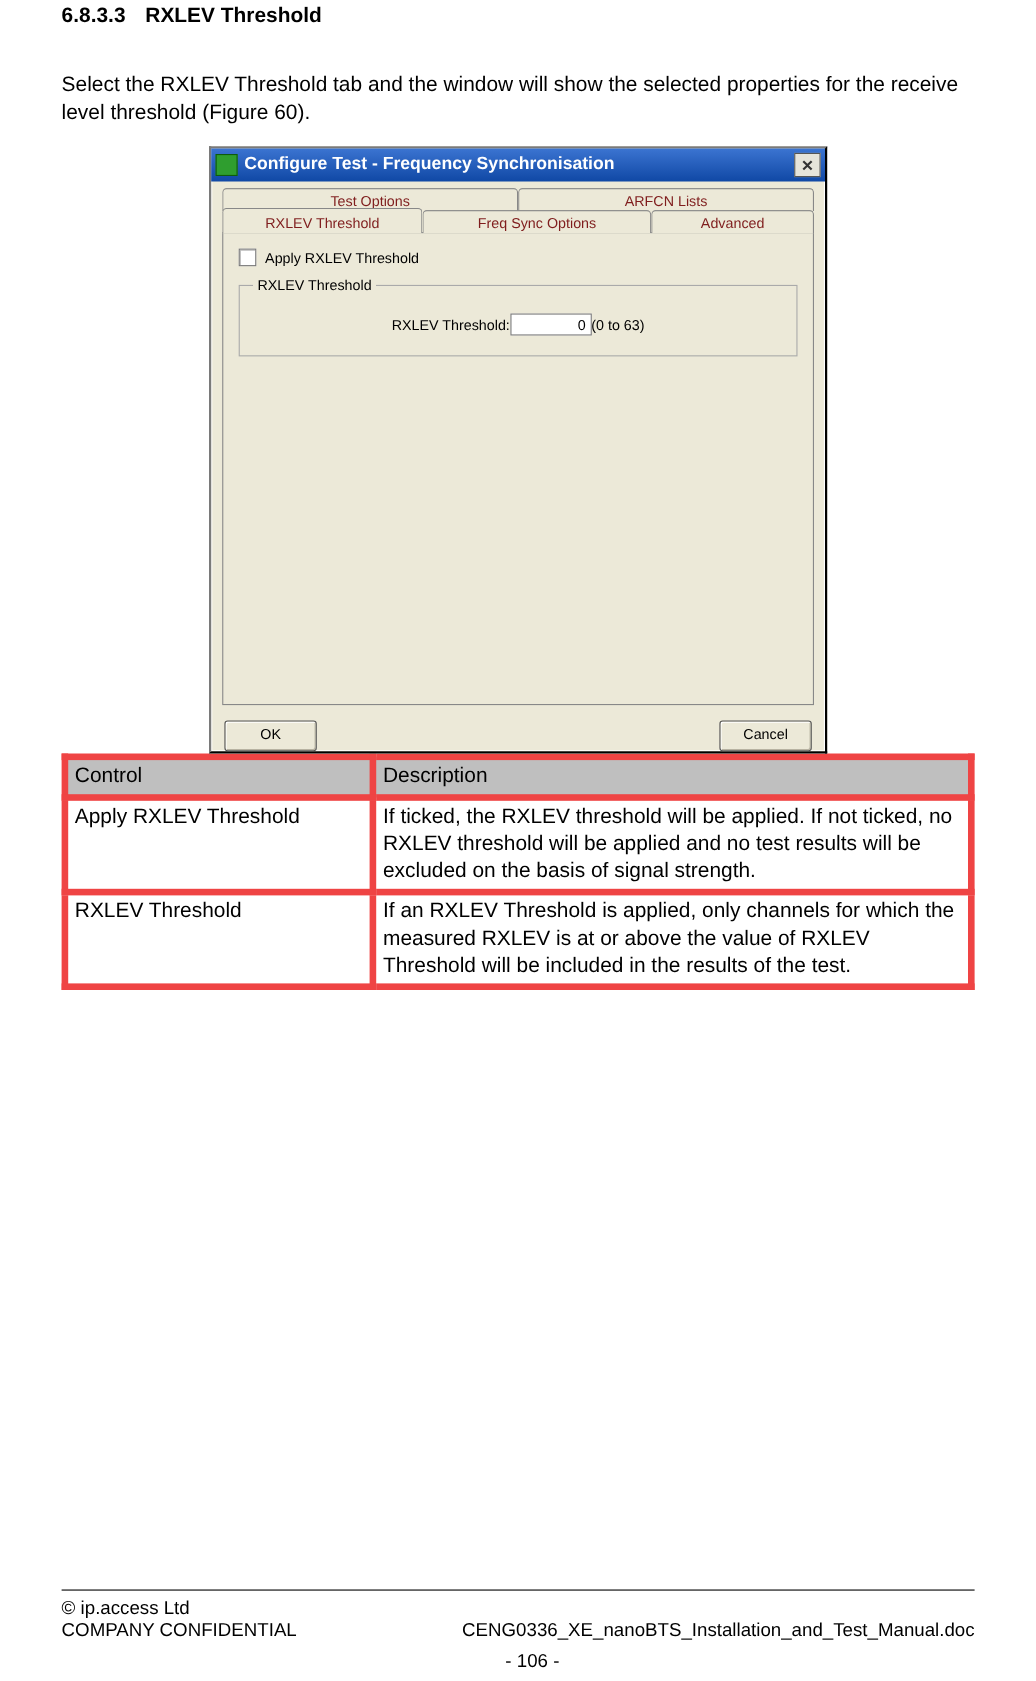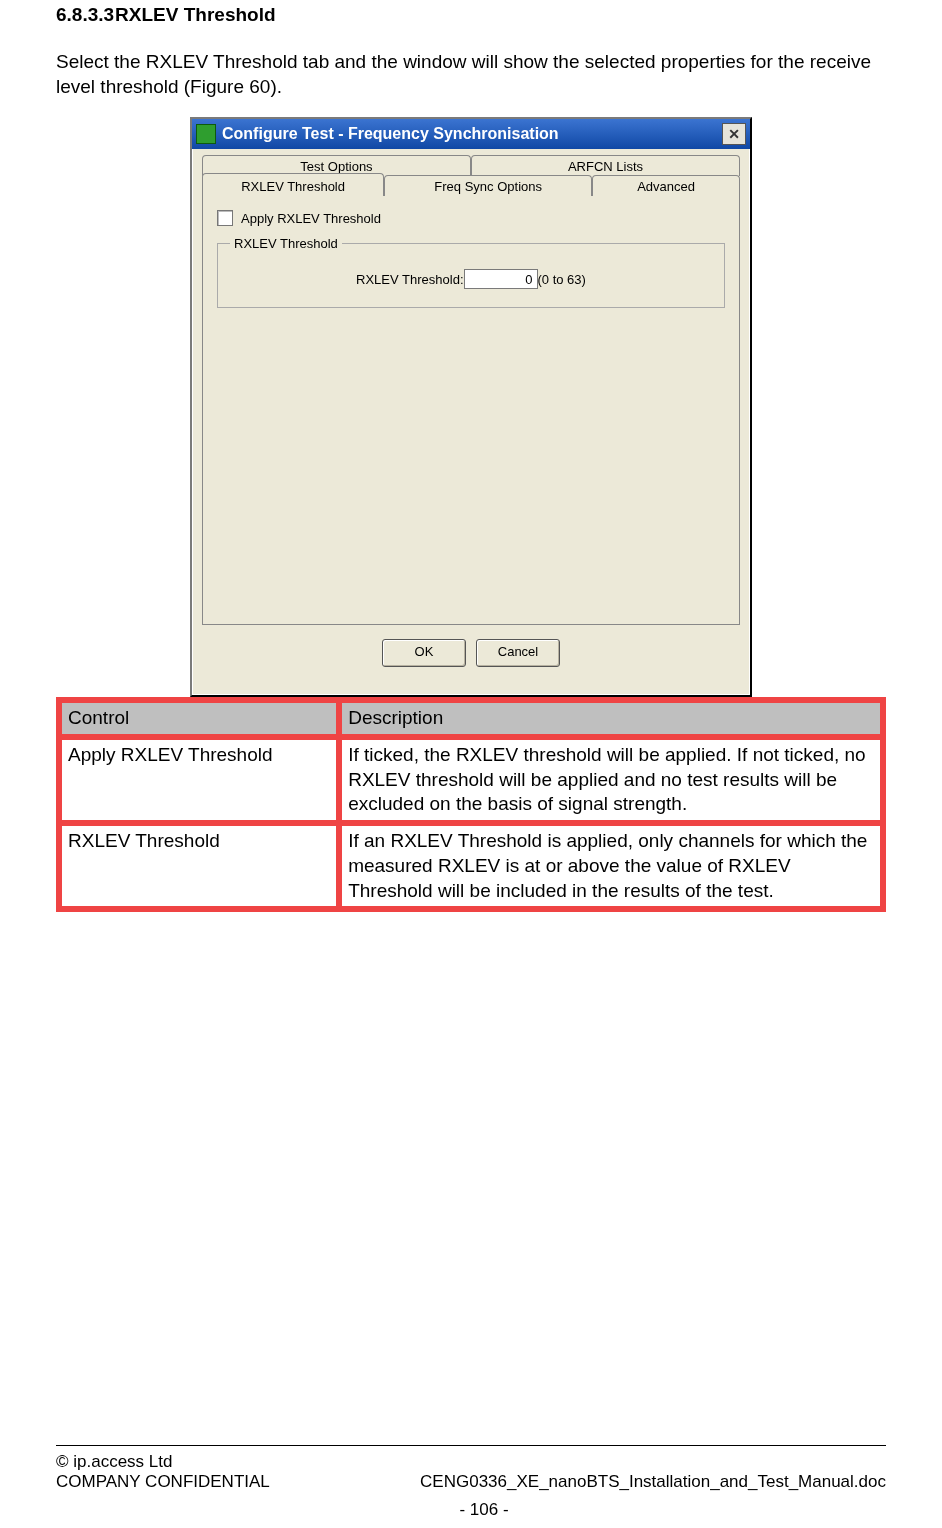--- a/index.html
+++ b/index.html
@@ -13,23 +13,23 @@
     width: 942px;
     min-height: 1528px;
     box-sizing: border-box;
     padding: 0 56px 0 56px;
     position: relative;
   }
   .section-heading {
     font-weight: bold;
     font-size: 19px;
     margin-top: 4px;
-    margin-bottom: 24px;
-    display: flex;
-    gap: 1px;
+    margin-bottom: 40px;
+    display: flex;
+    gap: 18px;
   }
   .body-text {
     font-size: 19px;
     line-height: 1.3;
     margin-bottom: 18px;
   }
 
   
   .screenshot-wrap {
     display: flex;
@@ -87,21 +87,21 @@
     border: 1px solid #888;
     border-bottom: none;
     border-top-left-radius: 4px;
     border-top-right-radius: 4px;
     font-size: 13px;
     text-align: center;
     padding: 3px 0 2px 0;
     margin-right: 0px;
     position: relative;
     z-index: 1;
-    color: #000000;
+    color: #7f1d1d;
   }
   .tabrow2 {
     margin-top: -1px;
   }
   .tabrow2 .tab {
     flex: 1;
   }
   .tab.active {
     background: #ece9d8;
     z-index: 3;
@@ -153,23 +153,23 @@
     border: 1px solid #7a7a7a;
     text-align: right;
     padding: 0 4px;
     font-size: 13px;
     line-height: 20px;
     box-sizing: border-box;
   }
 
   .button-row {
     display: flex;
-    justify-content: center;
+    justify-content: space-between;
     gap: 10px;
-    padding: 8px 12px 28px 12px;
+    padding: 8px 12px 0 12px;
   }
   .win-btn {
     min-width: 82px;
     height: 26px;
     background: #ece9d8;
     border: 1px solid #555;
     border-radius: 3px;
     box-shadow: inset 1px 1px 0 #fff, inset -1px -1px 0 #b7b2a1;
     font-size: 13px;
     text-align: center;

